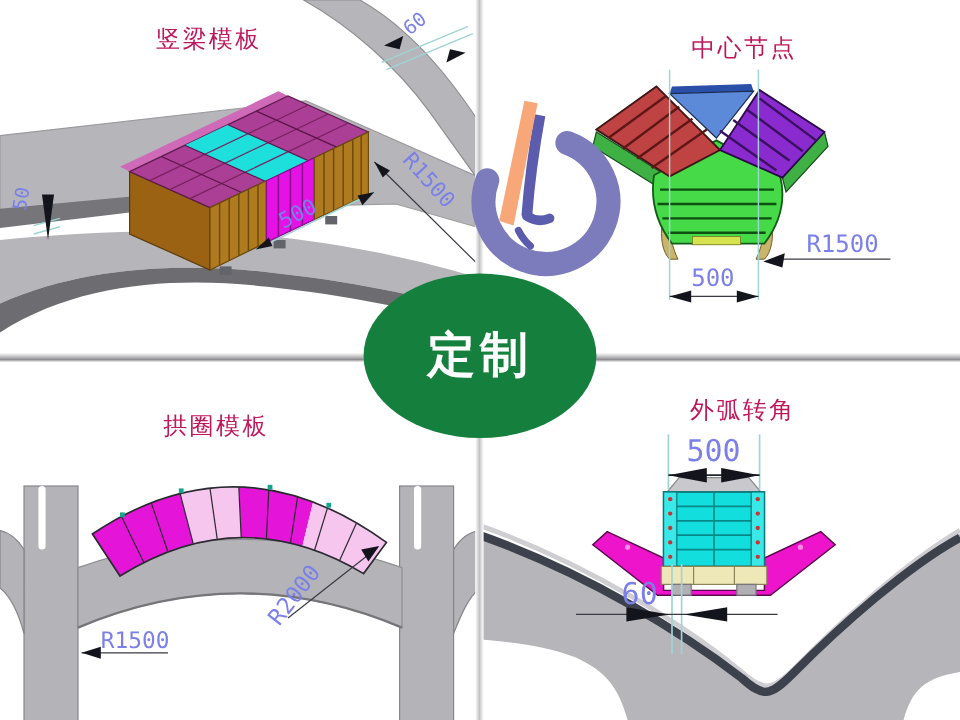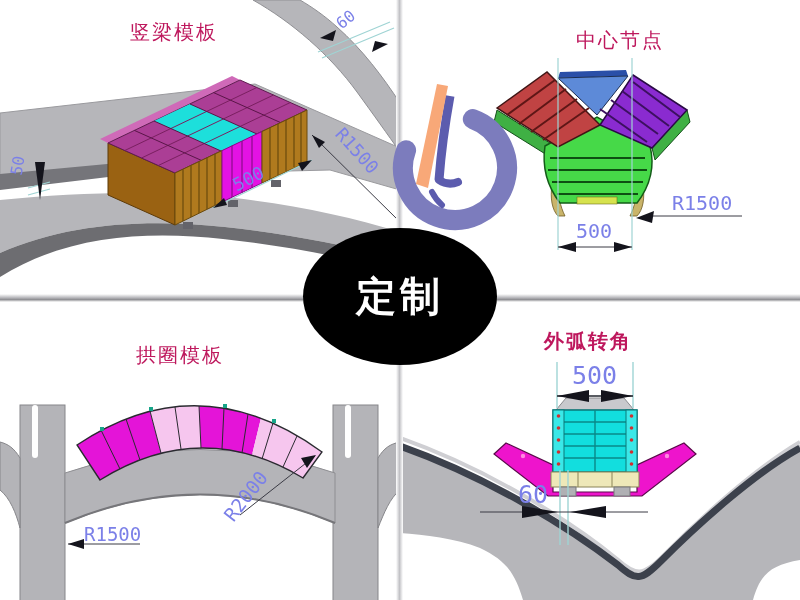--- a/index.html
+++ b/index.html
@@ -11,21 +11,21 @@
   .ptitle{position:absolute;color:#be185d;font-size:20px;font-weight:500;letter-spacing:2px;
           white-space:nowrap;z-index:3;}
   .dim{position:absolute;color:#7b80e8;font-family:"DejaVu Sans Mono",monospace;
        white-space:nowrap;z-index:3;}
   .vdiv{position:absolute;left:396px;top:0;width:7px;height:600px;z-index:5;
         background:linear-gradient(to right,#ffffff,#c2c2c6 50%,#ffffff);}
   .hdiv{position:absolute;left:0;top:294px;width:800px;height:8px;z-index:5;
         background:linear-gradient(to bottom,#ffffff,#b9b9bd 45%,#8f8f93 70%,#ffffff);}
   #logo{position:absolute;left:370px;top:78px;z-index:6;}
   #badge{position:absolute;left:303px;top:228px;width:194px;height:137px;border-radius:50%;
-         background:#000000;z-index:7;display:flex;flex-direction:column;align-items:center;
+         background:#15803d;z-index:7;display:flex;flex-direction:column;align-items:center;
          justify-content:center;}
   #badge div{color:#ffffff;font-size:40px;font-weight:bold;letter-spacing:4px;line-height:47px;}
 </style>
 </head>
 <body>
 
 <div id="stage">
 
   <div class="panel" id="p-tl">
     <svg viewBox="0 0 400 300" width="400" height="300">
@@ -253,21 +253,21 @@
         <line x1="157" y1="96" x2="233" y2="96" stroke="#22262e" stroke-width="1.4"></line>
         <line x1="80" y1="212" x2="248" y2="212" stroke="#3a3a44" stroke-width="1"></line>
         <g fill="#14141c">
           <polygon points="157,96 189,90 189,102"></polygon>
           <polygon points="233,96 201,90 201,102"></polygon>
           <polygon points="158,212 122,206 122,218"></polygon>
           <polygon points="170,212 206,206 206,218"></polygon>
         </g>
       </g>
     </svg>
-    <div class="ptitle" style="left:144px;top:28px;font-weight:bold;">外弧转角</div>
+    <div class="ptitle" style="left:175px;top:28px;">外弧转角</div>
     <div class="dim" style="left:172px;top:61px;font-size:25px;">500</div>
     <div class="dim" style="left:118px;top:180px;font-size:25px;">60</div>
   </div>
 
   <div class="hdiv"></div>
   <div class="vdiv"></div>
 
   <svg id="logo" width="160" height="165" viewBox="0 0 160 165">
     <circle cx="85" cy="90" r="44" fill="#ffffff"></circle>
     <path d="M102.8,41.1 A52,52 0 1 1 36.1,72.2" fill="none" stroke="#7c7cbd" stroke-width="20" stroke-linecap="round"></path>

